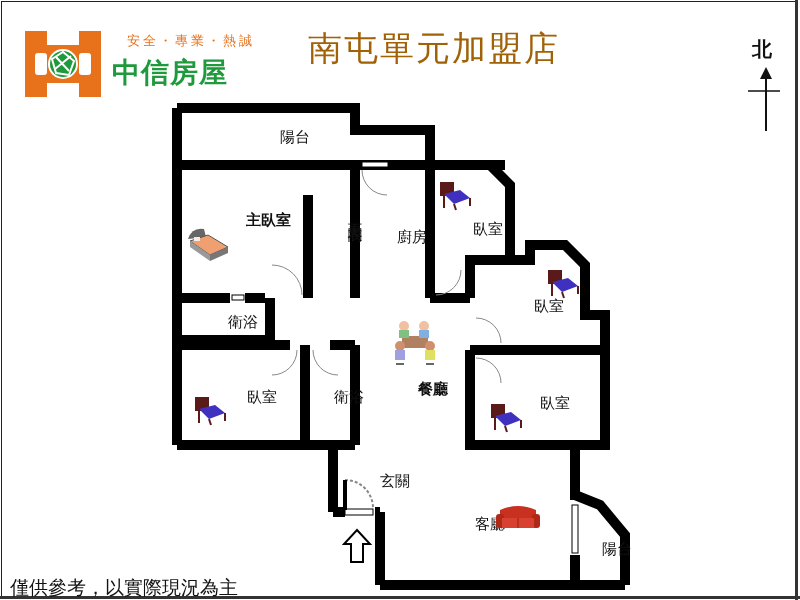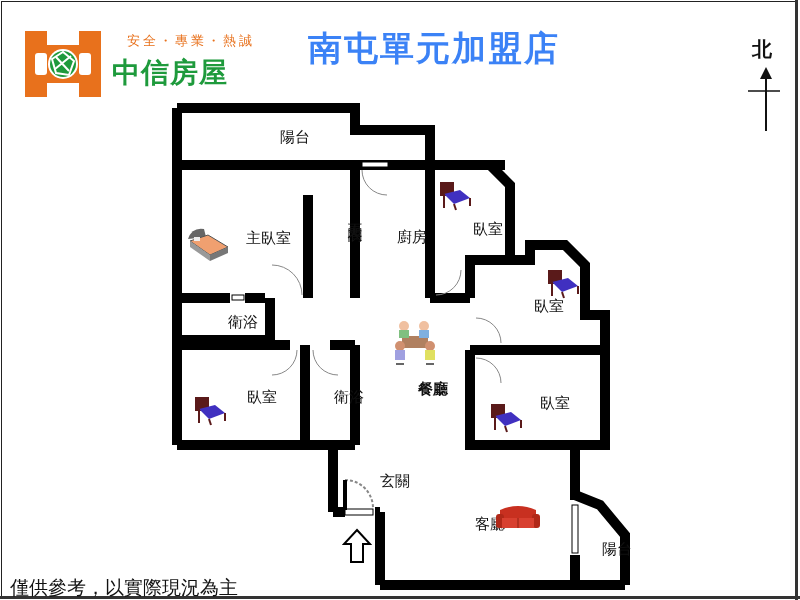--- a/index.html
+++ b/index.html
@@ -3,21 +3,21 @@
 <meta charset="utf-8">
 <style>
   html,body{margin:0;padding:0;}
   body{width:800px;height:600px;background:#fff;position:relative;overflow:hidden;font-family:"DejaVu Sans",sans-serif;}
   .frame{position:absolute;left:1px;top:1px;width:796px;height:596px;border:1px solid #222;box-sizing:border-box;}
   .frame-right{position:absolute;left:795px;top:0;width:3px;height:600px;background:#333;}
   .frame-bottom{position:absolute;left:0;top:596px;width:800px;height:3px;background:#333;}
   .logo{position:absolute;left:25px;top:31px;width:76px;height:66px;}
   .slogan{position:absolute;left:114px;top:32px;font-size:13px;color:#e8711c;letter-spacing:3px;white-space:nowrap;margin-left:13px;}
   .brand{position:absolute;left:112px;top:48px;font-size:28px;color:#1e9a3c;font-weight:bold;letter-spacing:1px;white-space:nowrap;line-height:50px;text-align:center;}
-  .store{position:absolute;left:308px;top:26px;font-size:34px;color:#3b82f6;font-weight:bold;letter-spacing:2px;white-space:nowrap;}
+  .store{position:absolute;left:308px;top:26px;font-size:34px;color:#a16207;font-weight:normal;letter-spacing:2px;white-space:nowrap;}
   .north-label{position:absolute;left:752px;top:36px;font-size:20px;font-weight:bold;color:#111;}
   .north-arrow{position:absolute;left:740px;top:65px;width:40px;height:70px;}
   .plan{position:absolute;left:0;top:0;width:800px;height:600px;}
   .room-label{position:absolute;font-size:15px;color:#111;white-space:nowrap;padding-left:22px;}
   .room-label.bold{font-weight:bold;}
   .vertical{writing-mode:vertical-rl;letter-spacing:2px;}
   .disclaimer{position:absolute;left:10px;top:575px;font-size:19px;color:#111;white-space:nowrap;}
   .furn{position:absolute;}
   .entry-arrow{position:absolute;left:342px;top:528px;width:30px;height:36px;}
 </style>
@@ -107,21 +107,21 @@
     <path d="M476 318 A25 25 0 0 1 501 343"></path>
     <path d="M476 358 A25 25 0 0 1 501 383"></path>
     <path d="M297 350 A25 25 0 0 1 272 375"></path>
     <path d="M313 350 A25 25 0 0 0 338 375"></path>
     <path d="M345 480 A28 28 0 0 1 373 508" stroke-dasharray="3,2" stroke-width="2"></path>
   </g>
   <line x1="345" y1="480" x2="345" y2="510" stroke="#000" stroke-width="4"></line>
 </svg>
 
 <div class="room-label" style="left:258px;top:128px;">陽台</div>
-<div class="room-label" style="left:224px;top:229px;">主臥室</div>
+<div class="room-label" style="left:224px;top:211px;font-weight:bold;">主臥室</div>
 <div class="room-label vertical" style="left:323px;top:212px;">更衣間</div>
 <div class="room-label" style="left:375px;top:228px;font-family:Liberation Mono, monospace;">廚房</div>
 <div class="room-label" style="left:451px;top:220px;">臥室</div>
 <div class="room-label" style="left:512px;top:297px;">臥室</div>
 <div class="room-label" style="left:206px;top:313px;">衛浴</div>
 <div class="room-label bold" style="left:396px;top:380px;">餐廳</div>
 <div class="room-label" style="left:225px;top:388px;">臥室</div>
 <div class="room-label" style="left:312px;top:388px;">衛浴</div>
 <div class="room-label" style="left:518px;top:394px;">臥室</div>
 <div class="room-label" style="left:358px;top:472px;">玄關</div>

